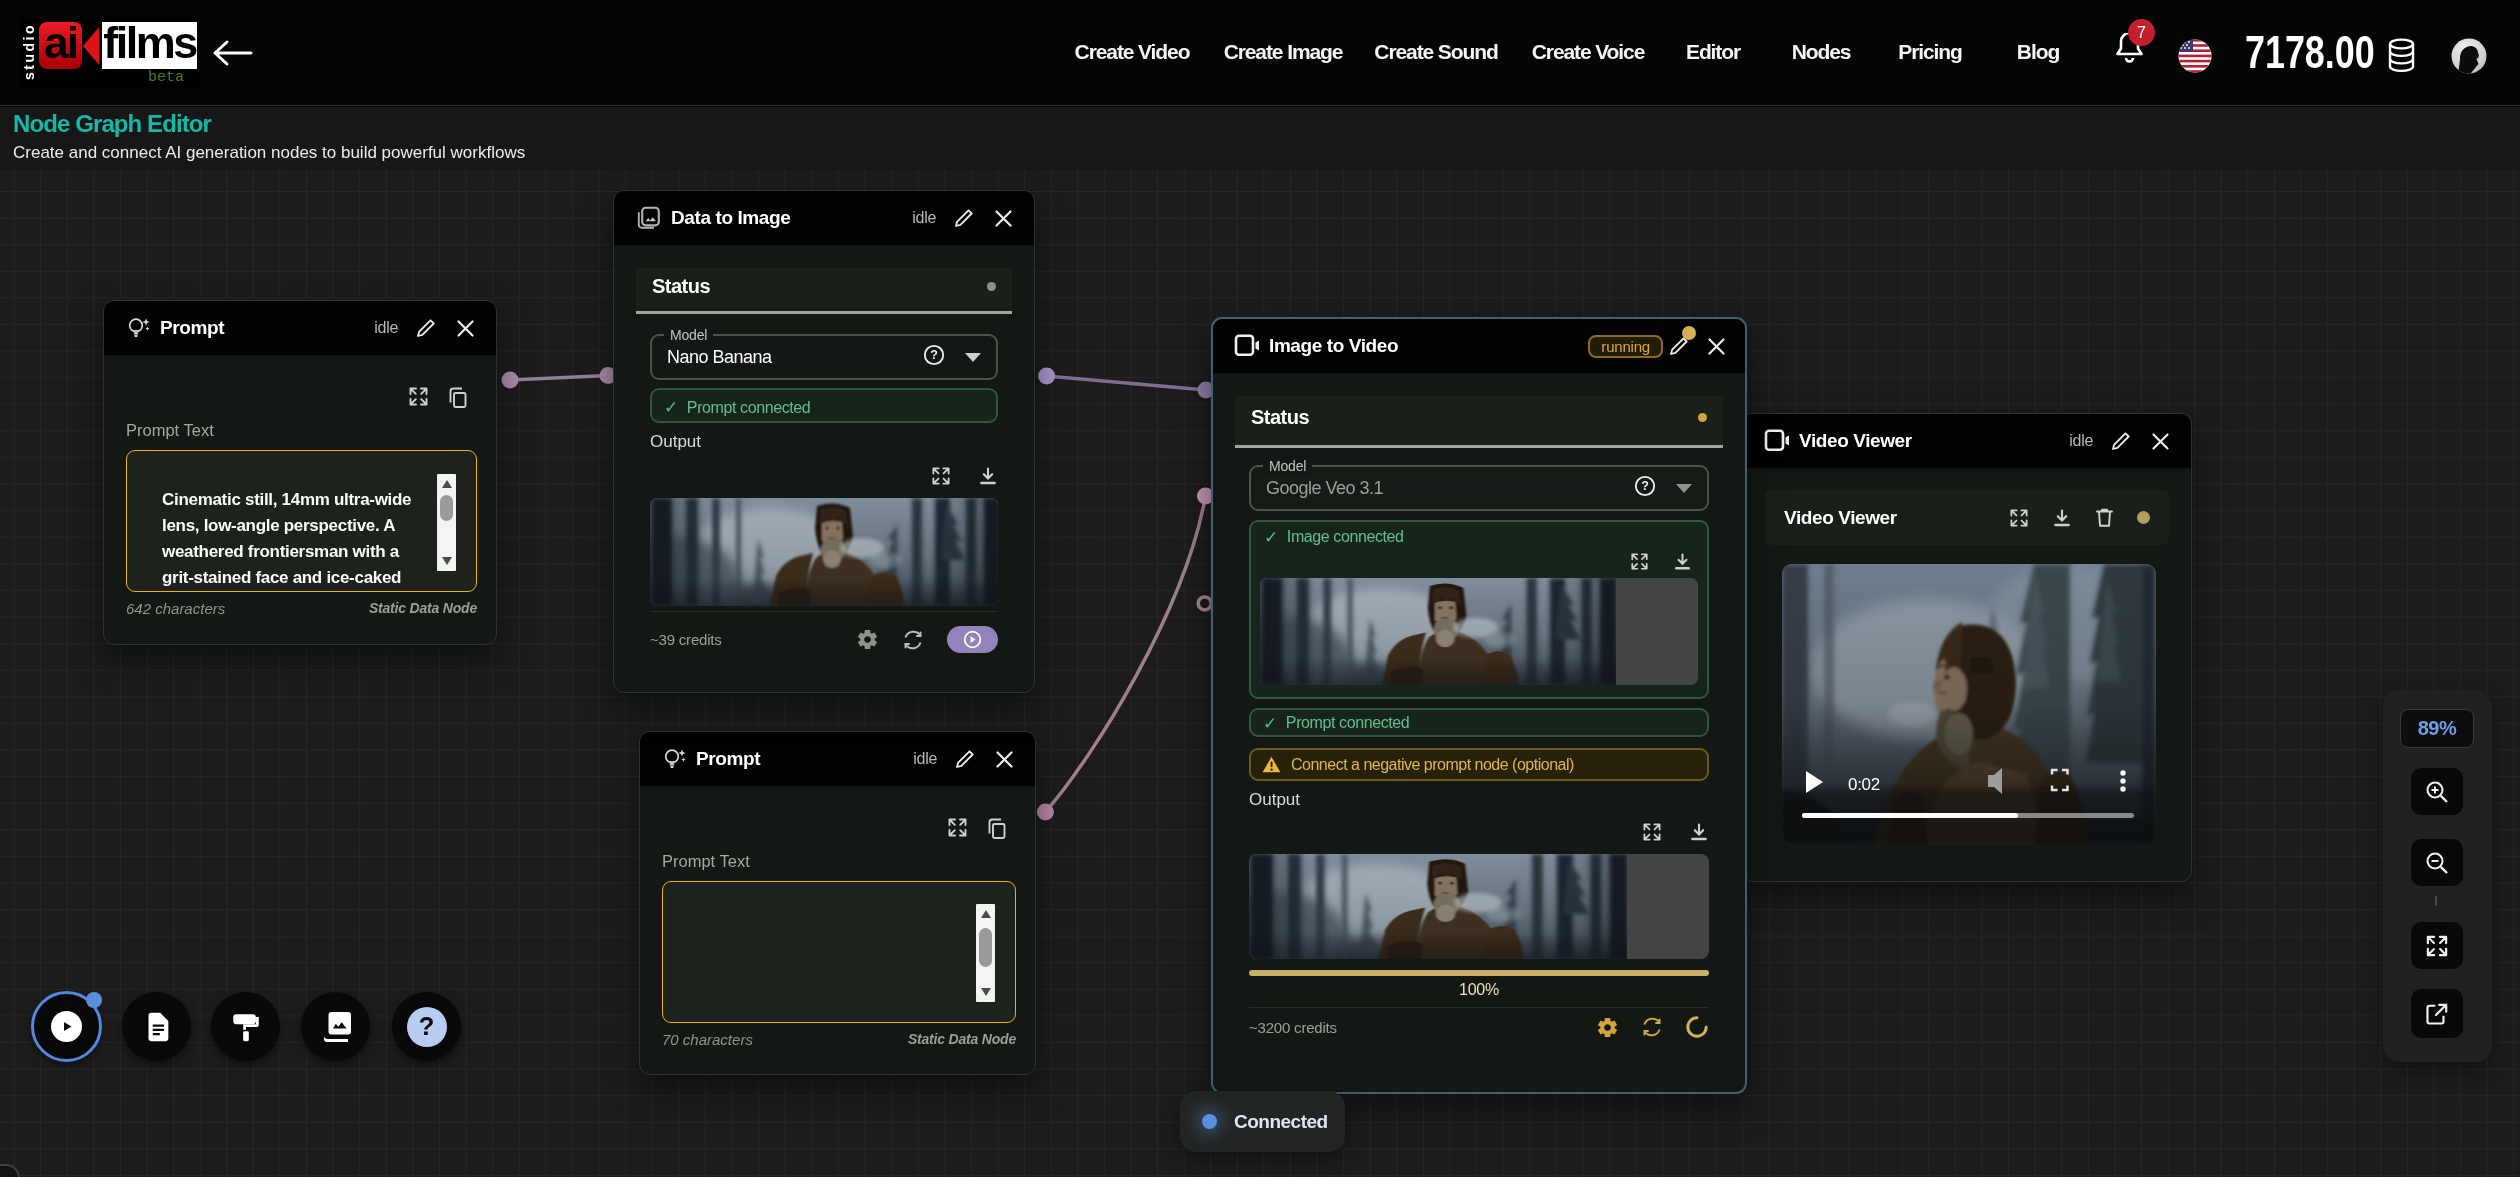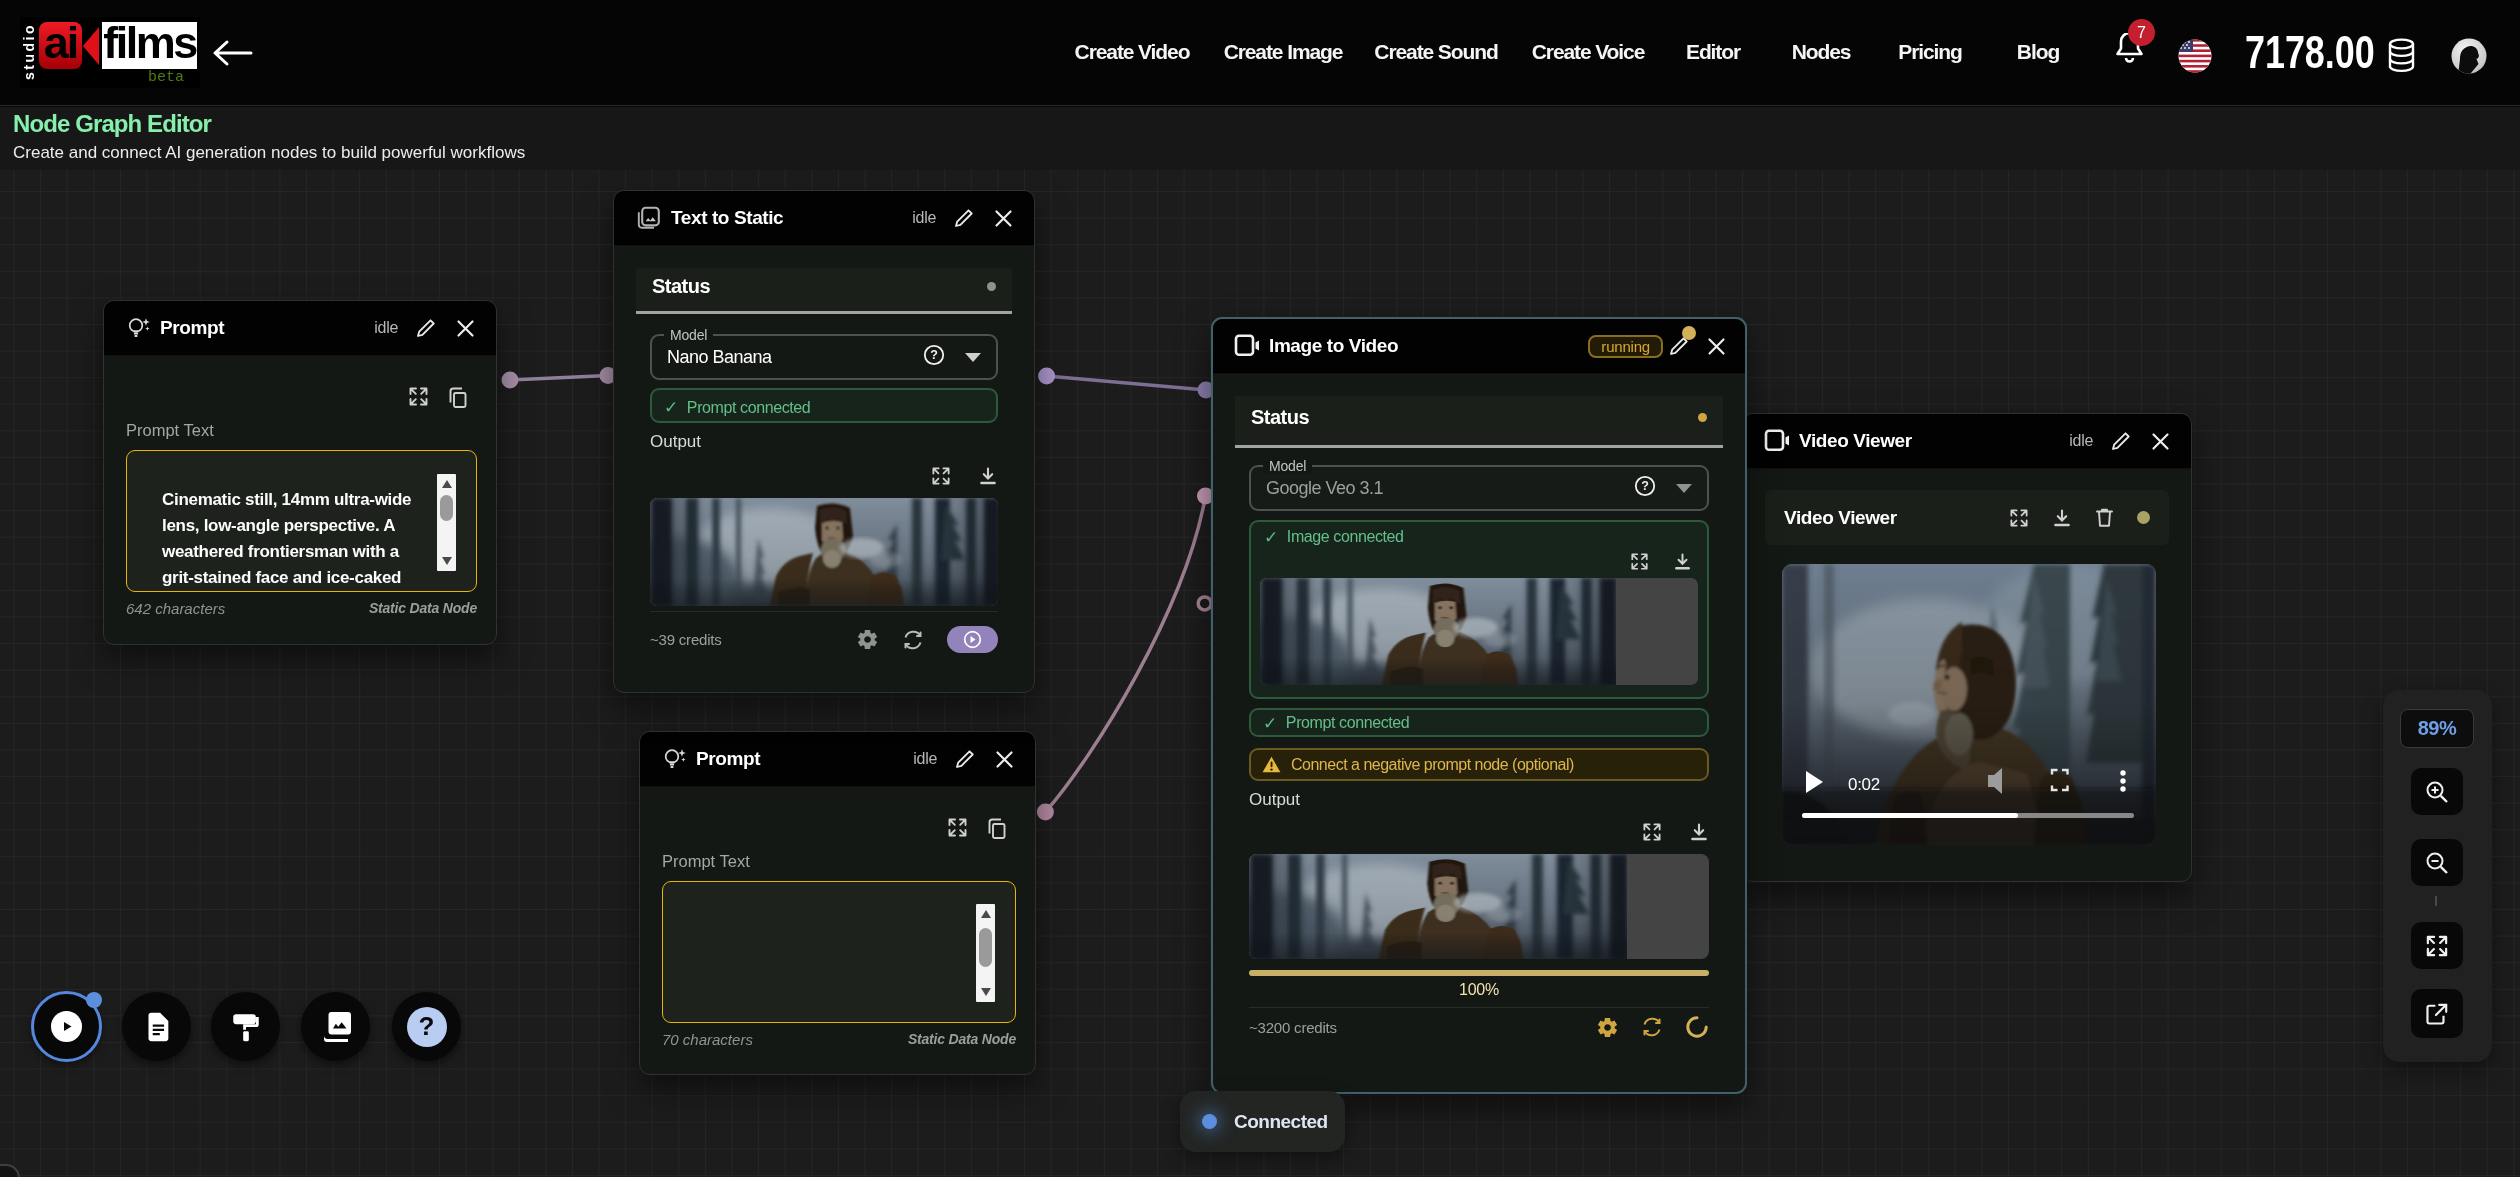--- a/index.html
+++ b/index.html
@@ -11,21 +11,21 @@
   background-color:#1c1c1c;
   background-image:
     linear-gradient(to right, #262626 1px, transparent 1px),
     linear-gradient(to bottom, #262626 1px, transparent 1px);
   background-size:26.6px 26.6px;
   background-position:13.5px 21px; }
 
 #nav { position:absolute; left:0; top:0; width:2520px; height:106px; background:#050505;
   border-bottom:1px solid #2a2a2a; z-index:30; }
 #strip { position:absolute; left:0; top:107px; width:2520px; height:63px; background:#171717; z-index:29; }
-#strip h1 { position:absolute; left:13px; top:3px; font-size:24px; font-weight:bold; letter-spacing:-0.9px; color:#86efac; }
+#strip h1 { position:absolute; left:13px; top:3px; font-size:24px; font-weight:bold; letter-spacing:-0.9px; color:#14b8a6; }
 #strip p { position:absolute; left:13px; top:36px; font-size:17px; color:#ececec; }
 .navitem { position:absolute; top:40px; transform:translateX(-50%); font-size:21px; font-weight:bold; letter-spacing:-1.1px; color:#f5f5f5; white-space:nowrap; }
 
 #logo { position:absolute; left:20px; top:17px; width:180px; height:71px; background:#000; }
 #logo .studio { position:absolute; left:1px; top:63px; transform:rotate(-90deg); transform-origin:0 0; font-size:14px; font-weight:bold; color:#fff; letter-spacing:2.5px;}
 #logo .aibox { position:absolute; left:19px; top:5px; width:43px; height:47px; background:linear-gradient(#ed1b24,#a50006); border-radius:8px; color:#000; font-weight:bold; font-size:45px; text-align:center; line-height:42px; letter-spacing:-2px;}
 #logo .flap { position:absolute; left:63px; top:10px; width:0; height:0; border-top:19px solid transparent; border-bottom:19px solid transparent; border-right:16px solid #e01018; }
 #logo .fbox { position:absolute; left:82px; top:5px; width:95px; height:47px; background:#fff; color:#000; font-weight:bold; font-size:45px; text-align:center; line-height:42px; letter-spacing:-2.5px;}
 #logo .beta { position:absolute; right:16px; top:52px; font-size:15px; color:#4d7c0f;font-family:Liberation Mono, monospace; }
 #backarrow { position:absolute; left:212px; top:38px; z-index:31;}
@@ -212,21 +212,21 @@
 
 <div class="node" id="tti" style="left:613px;top:190px;width:422px;height:503px;z-index:11;">
   <div class="nhead">
     <span class="nicon">
           <svg width="28" height="28" viewBox="0 0 28 28" fill="none" stroke="#b2b2b2" stroke-width="2.1">
       <rect x="7.2" y="3.8" width="16.6" height="17.6" rx="3.5"></rect>
       <path d="M3.8 8.2v12.6a3 3 0 0 0 3 3H19" stroke-width="1.9"></path>
       <path d="M10.6 17.2 l2.6-3.2 2 2.5 2.5-3.2 3.2 3.9z" fill="#c9c9c9" stroke="none"></path>
     </svg>
         </span>
-    <span class="ntitle">Text to Static</span>
+    <span class="ntitle">Data to Image</span>
     <span class="idle">idle</span>
     <span class="hbtn">
           <svg width="21" height="21" viewBox="0 0 21 21" fill="none" stroke="#ececec" stroke-width="1.8" stroke-linejoin="round">
             <path d="M3 18l1.2-4.4L15.5 2.3l3.2 3.2L7.4 16.8 3 18z"></path>
           </svg>
         </span>
     <span class="hbtn">
           <svg width="19" height="19" viewBox="0 0 19 19" stroke="#ececec" stroke-width="2.2" stroke-linecap="round">
             <path d="M2.5 2.5l14 14M16.5 2.5l-14 14"></path>
           </svg>

